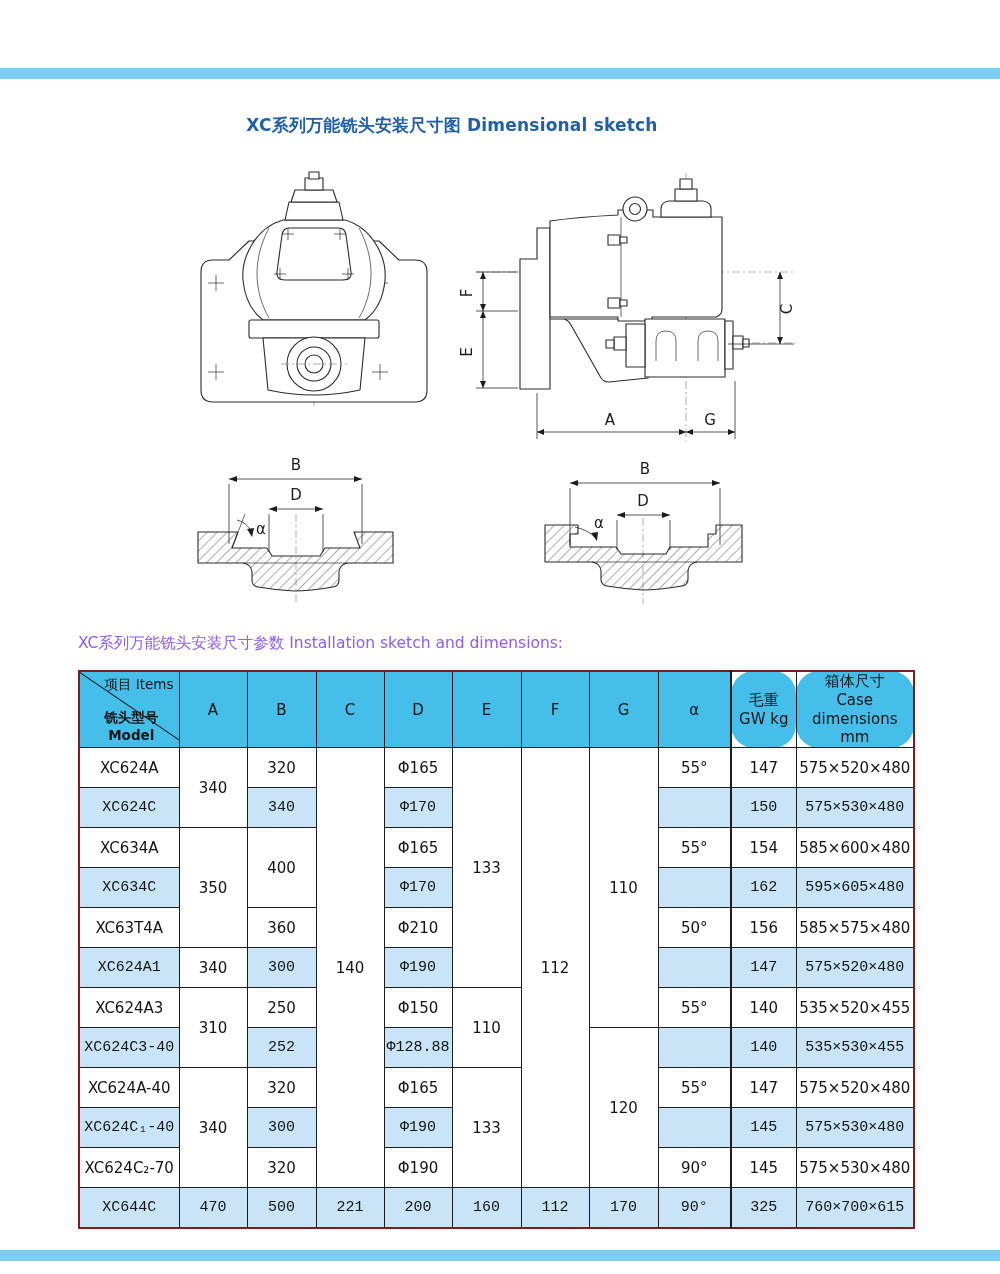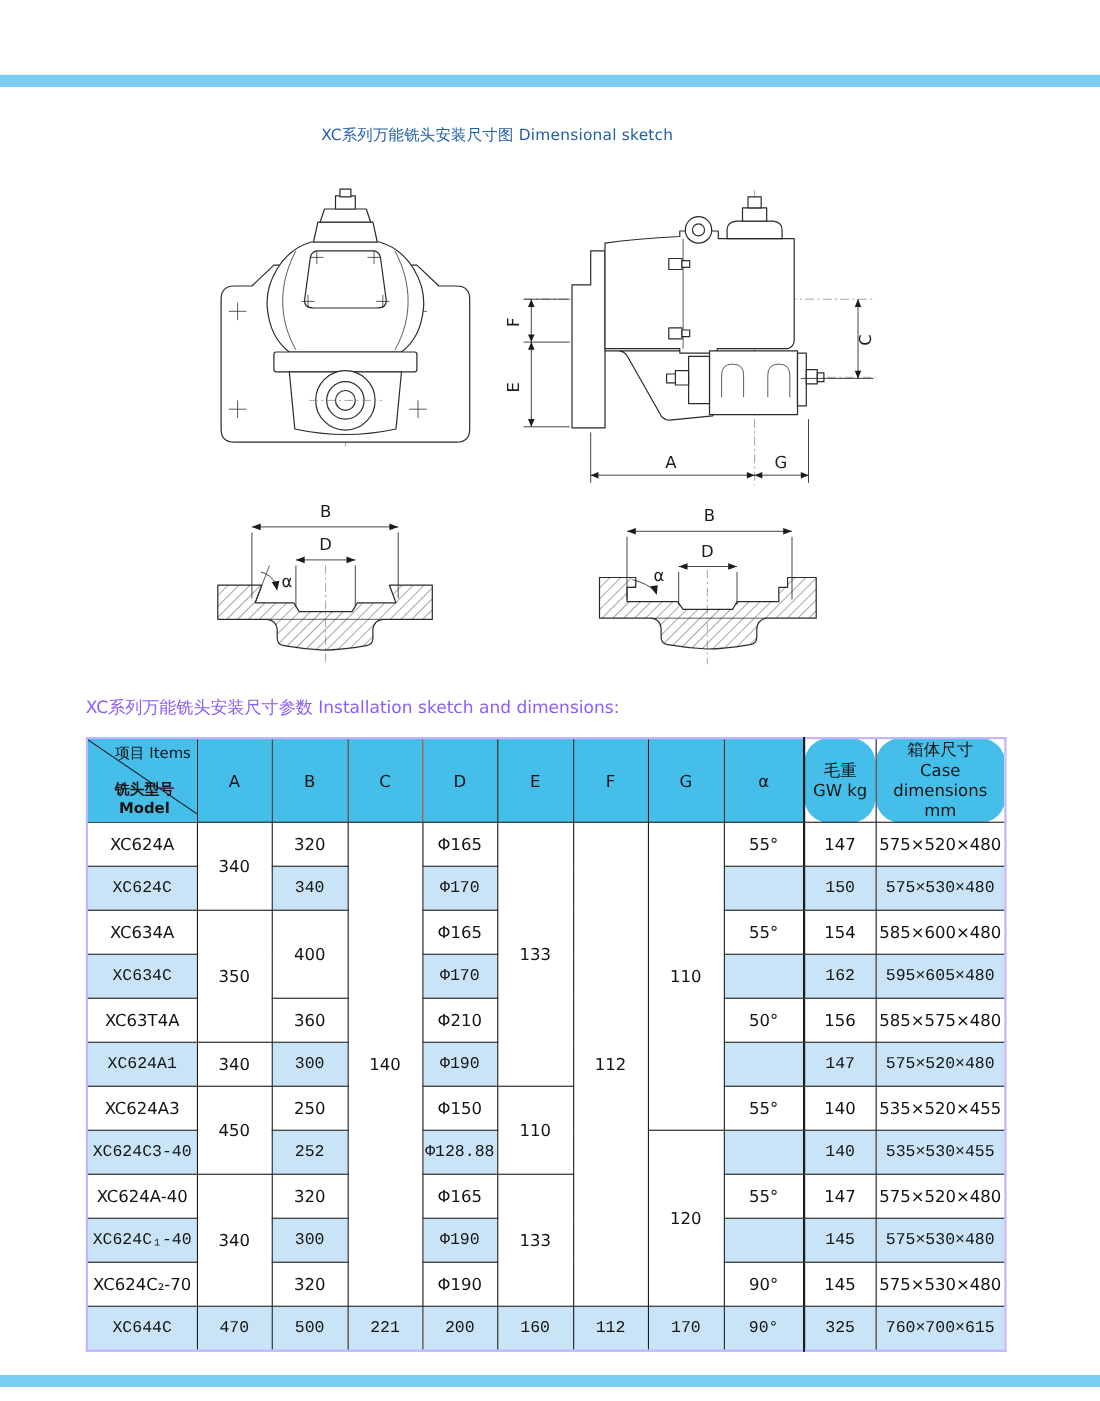--- a/index.html
+++ b/index.html
@@ -5,21 +5,21 @@
   html,body { margin:0; padding:0; background:#ffffff; }
   #page {
     position:relative; width:1000px; height:1274px; background:#ffffff;
     font-family:"DejaVu Sans", sans-serif; color:#1a1a1a; overflow:hidden;
   }
   .bar { position:absolute; left:0; width:1000px; height:11px; background:var(--bar_color,#7ccdf2); }
   #top-bar { top:68px; }
   #bottom-bar { top:1250px; }
   #title {
     position:absolute; top:114px; left:0; width:904px; text-align:center;
-    font-size:14px; font-weight:400; color:var(--title_color,#2160a8); letter-spacing:0.2px;
+    font-size:17px; font-weight:700; color:var(--title_color,#2160a8); letter-spacing:0.2px;
   }
   #subtitle {
     position:absolute; top:633px; left:78px; font-size:15.5px; font-weight:500; color:#8b5cf6;
   }
   svg { position:absolute; overflow:visible; }
   #front-view { left:183px; top:170px; }
   #side-view  { left:458px; top:169px; }
   #section-left  { left:180px; top:440px; }
   #section-right { left:530px; top:440px; }
   svg text { font-family:"DejaVu Sans", sans-serif; font-size:15px; fill:#1c1c1c; }
@@ -31,21 +31,21 @@
   .hatched { stroke:#2b2b2b; stroke-width:1.1; stroke-linejoin:round; }
 
   #dim-table {
     position:absolute; left:78px; top:670px; border-collapse:collapse;
     table-layout:fixed; font-size:15px; color:#141414;
   }
   #dim-table th, #dim-table td {
     border:1px solid #1c1c1c; text-align:center; vertical-align:middle; padding:0;
     background:#ffffff; font-weight:normal; overflow:hidden;
   }
-  #dim-table { border:2px solid #c4b5fd; }
+  #dim-table { border:2px solid #7f1d1d; }
   #dim-table thead th { background:var(--header_bg,#45bfe9); height:68px; font-size:15px; }
   #dim-table tbody td { height:39px; }
   #dim-table td.blue { background:var(--row_alt,#c8e4f6);font-family:Liberation Mono, monospace; }
   #dim-table .gw-col { border-left:2px solid #1c1c1c;text-align:center; }
   th.diag-cell { position:relative; padding:0; }
   .diag-line {
     position:absolute; top:0; left:0; width:121px; height:0;
     border-top:1px solid #1c1c1c; transform-origin:0 0; transform:rotate(34.2deg);
   }
   .diag-top { position:absolute; top:4px; right:5px; font-size:13.5px; }
@@ -279,21 +279,21 @@
           <td class="blue ">XC624A1</td>
           <td class="">340</td>
           <td class="blue ">300</td>
           <td class="blue ">Φ190</td>
           <td class="blue "></td>
           <td class="blue gw-col">147</td>
           <td class="blue ">575×520×480</td>
         </tr>
         <tr>
           <td class="">XC624A3</td>
-          <td rowspan="2" class="">450</td>
+          <td rowspan="2" class="">310</td>
           <td class="">250</td>
           <td class="">Φ150</td>
           <td rowspan="2" class="">110</td>
           <td class="">55°</td>
           <td class="gw-col">140</td>
           <td class="">535×520×455</td>
         </tr>
         <tr>
           <td class="blue ">XC624C3-40</td>
           <td class="blue ">252</td>

